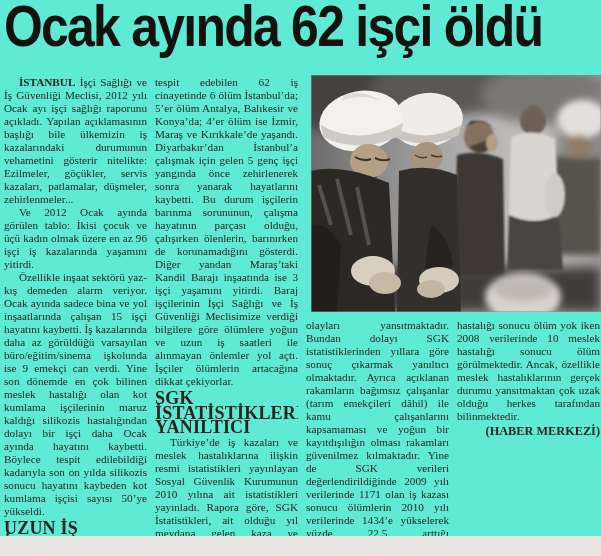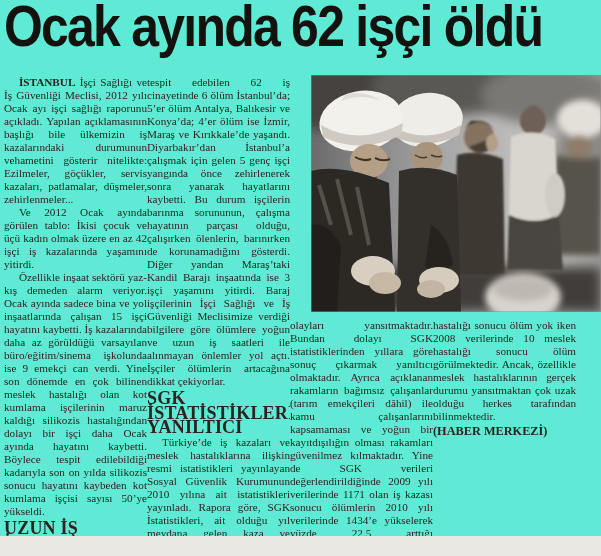--- a/index.html
+++ b/index.html
@@ -31,20 +31,21 @@
     transform:scaleX(0.86);
     transform-origin:0 0;
     margin-top:-4px;
   }
   
   .body-area{
     position:absolute;
     top:74px;left:0;right:0;bottom:0;
     padding:2px 0 0 4px;
     display:flex;
+    gap:8px;
     overflow:hidden;
   }
   .col{
     flex:0 0 143px;
     width:143px;
     overflow:hidden;
     text-align:justify;
     font-size:11.2px;
     line-height:13px;
   }
@@ -58,21 +59,21 @@
     line-height:14.5px;
     letter-spacing:.2px;
     text-align:left;
     text-indent:0;
     margin:3px 0 1px 0;
   }
   .blk.sig{
     font-weight:700;
     font-size:12.3px;
     line-height:14.5px;
-    text-align:left;
+    text-align:right;
     text-indent:0;
     margin:1px 0 0 0;
   }
   .blk b{font-weight:700;}
   
   .photo{
     position:absolute;
     top:1px;right:0;
     width:290px;height:237px;
     margin:0;padding:0;
@@ -84,21 +85,21 @@
 </head>
 <body>
 
 <div class="page">
 
   <h1 class="headline"><span class="hl">Ocak ayında 62 işçi öldü</span></h1>
 
   <div class="body-area">
     <div class="col">
         <p class="blk p"><b>İSTANBUL</b> İşçi Sağlığı ve İş Güvenliği Meclisi, 2012 yılı Ocak ayı işçi sağlığı raporunu açıkladı. Yapılan açıklamasının başlığı bile ülkemizin iş kazalarındaki durumunun vehametini gösterir nitelikte: Ezilmeler, göçükler, servis kazaları, patlamalar, düşmeler, zehirlenmeler...</p>
-        <p class="blk p">Ve 2012 Ocak ayında görülen tablo: İkisi çocuk ve üçü kadın olmak üzere en az 42 işçi iş kazalarında yaşamını yitirdi.</p>
+        <p class="blk p">Ve 2012 Ocak ayında görülen tablo: İkisi çocuk ve üçü kadın olmak üzere en az 96 işçi iş kazalarında yaşamını yitirdi.</p>
         <p class="blk p">Özellikle inşaat sektörü yaz-kış demeden alarm veriyor. Ocak ayında sadece bina ve yol inşaatlarında çalışan 15 işçi hayatını kaybetti. İş kazalarında daha az görüldüğü varsayılan büro/eğitim/sinema işkolunda ise 9 emekçi can verdi. Yine son dönemde en çok bilinen meslek hastalığı olan kot kumlama işçilerinin maruz kaldığı silikozis hastalığından dolayı bir işçi daha Ocak ayında hayatını kaybetti. Böylece tespit edilebildiği kadarıyla son on yılda silikozis sonucu hayatını kaybeden kot kumlama işçisi sayısı 50’ye yükseldi.</p>
         <p class="blk h">UZUN İŞ İSTANBUL ETKİLİ</p>
         <p class="blk p">Rapora göre, Ocak ayında</p>
       </div>
     <div class="col">
         <p class="blk cont">tespit edebilen 62 iş cinayetinde 6 ölüm İstanbul’da; 5’er ölüm Antalya, Balıkesir ve Konya’da; 4’er ölüm ise İzmir, Maraş ve Kırıkkale’de yaşandı. Diyarbakır’dan İstanbul’a çalışmak için gelen 5 genç işçi yangında önce zehirlenerek sonra yanarak hayatlarını kaybetti. Bu durum işçilerin barınma sorununun, çalışma hayatının parçası olduğu, çalışırken ölenlerin, barınırken de korunamadığını gösterdi. Diğer yandan Maraş’taki Kandil Barajı inşaatında ise 3 işçi yaşamını yitirdi. Baraj işçilerinin İşçi Sağlığı ve İş Güvenliği Meclisimize verdiği bilgilere göre ölümlere yoğun ve uzun iş saatleri ile alınmayan önlemler yol açtı. İşçiler ölümlerin artacağına dikkat çekiyorlar.</p>
         <p class="blk h">SGK İSTATİSTİKLERİ YANILTICI</p>
         <p class="blk p">Türkiye’de iş kazaları ve meslek hastalıklarına ilişkin resmi istatistikleri yayınlayan Sosyal Güvenlik Kurumunun 2010 yılına ait istatistikleri yayınladı. Rapora göre, SGK İstatistikleri, ait olduğu yıl meydana gelen kaza ve hastalıkları değil, “SGK’nın sözkonusu yılda incelemesini tamamladığı”</p>
       </div>
     <div class="col below-photo">

